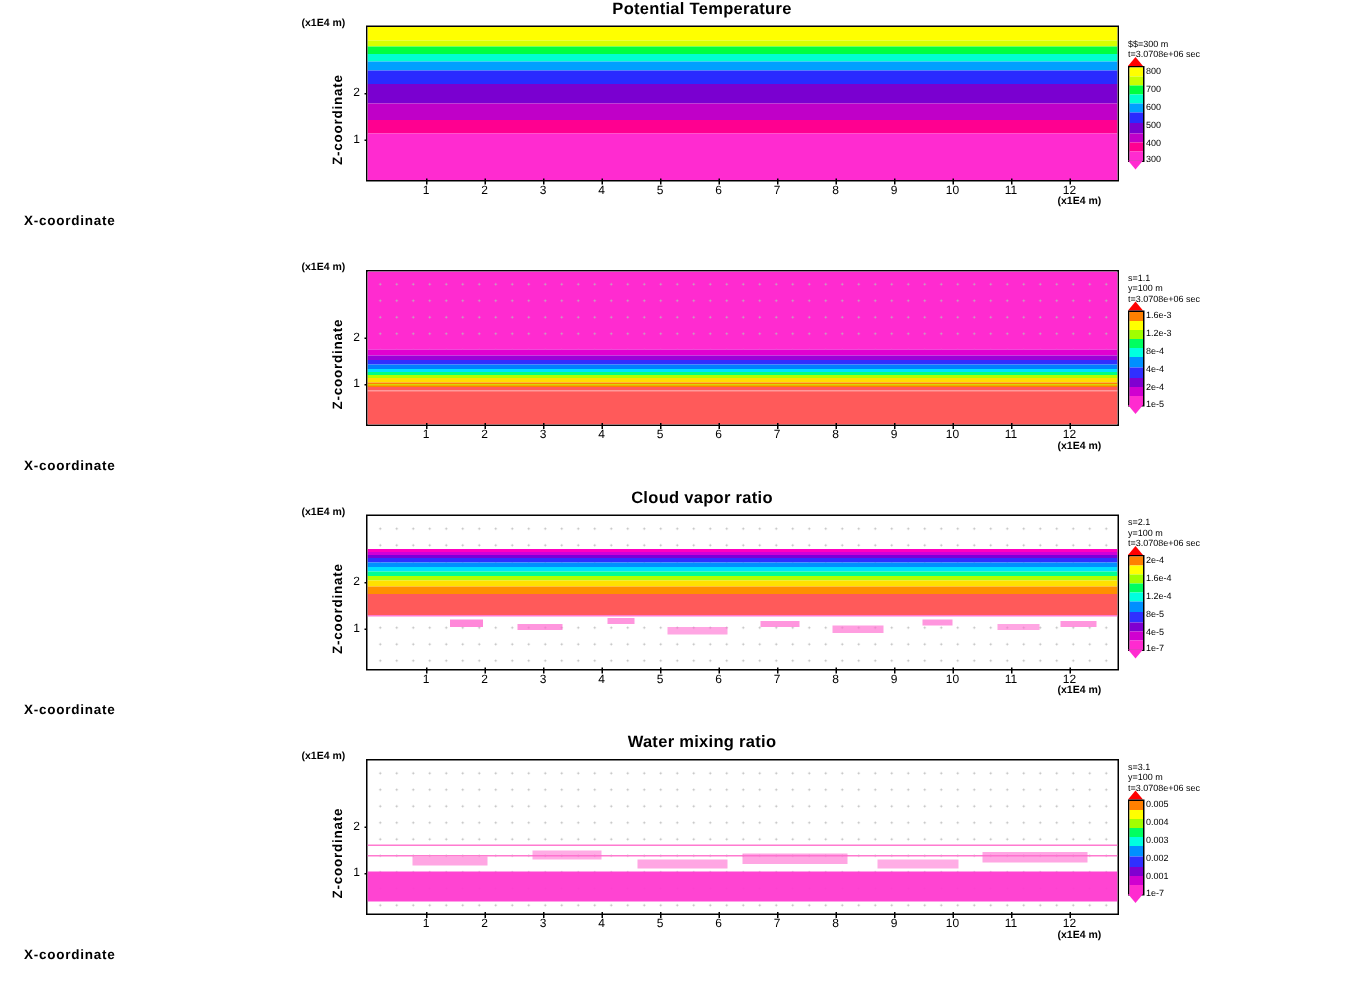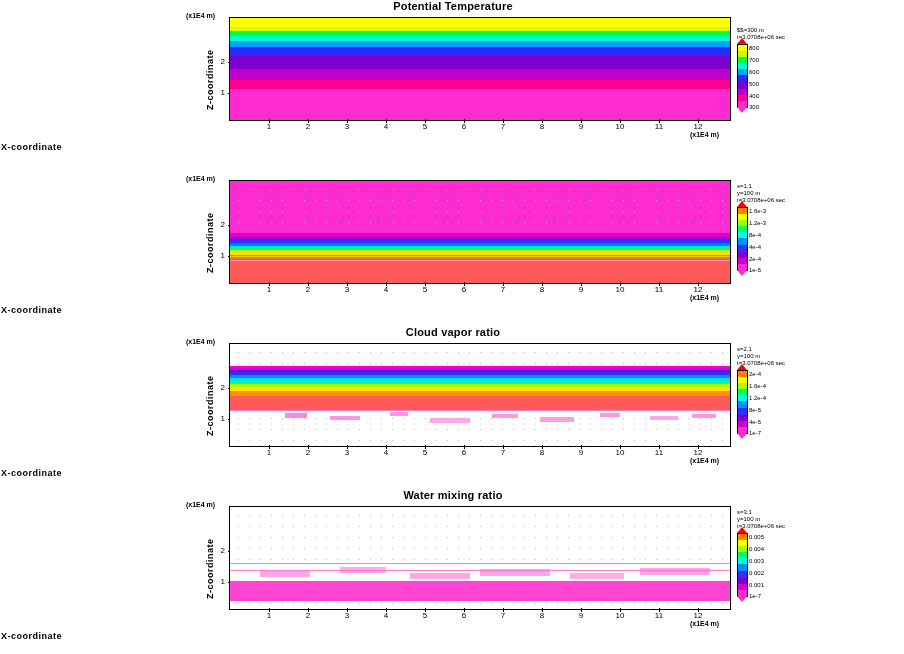--- a/index.html
+++ b/index.html
@@ -1,17 +1,17 @@
 <!DOCTYPE html>
 <html><head>
 <meta charset="utf-8">
 <style>
   html,body{margin:0;padding:0;background:#ffffff;}
   body{width:904px;height:654px;position:relative;font-family:"Liberation Sans",sans-serif;color:#000;}
-  .panel{position:absolute;left:1px;width:736px;}
+  .panel{position:absolute;left:16px;width:736px;}
   .title{position:absolute;width:904px;text-align:center;font-size:11px;font-weight:bold;letter-spacing:.2px;}
   .zunit{position:absolute;font-size:7px;font-weight:bold;}
   .xunit{position:absolute;font-size:7px;font-weight:bold;}
   .ylabel{position:absolute;font-size:9px;font-weight:bold;transform:rotate(-90deg);transform-origin:left top;white-space:nowrap;letter-spacing:.5px;}
   .xlabel{position:absolute;font-size:9px;font-weight:bold;width:904px;text-align:left;letter-spacing:.5px;}
   .plotbox{position:absolute;border:1px solid #000;overflow:hidden;background:#fff;}
   .band{position:absolute;left:0;width:100%;}
   .ytick{position:absolute;font-size:8px;text-align:right;width:14px;}
   .ytickmark{position:absolute;width:4px;height:1px;background:#000;}
   .xtick{position:absolute;font-size:8px;text-align:center;width:14px;}

